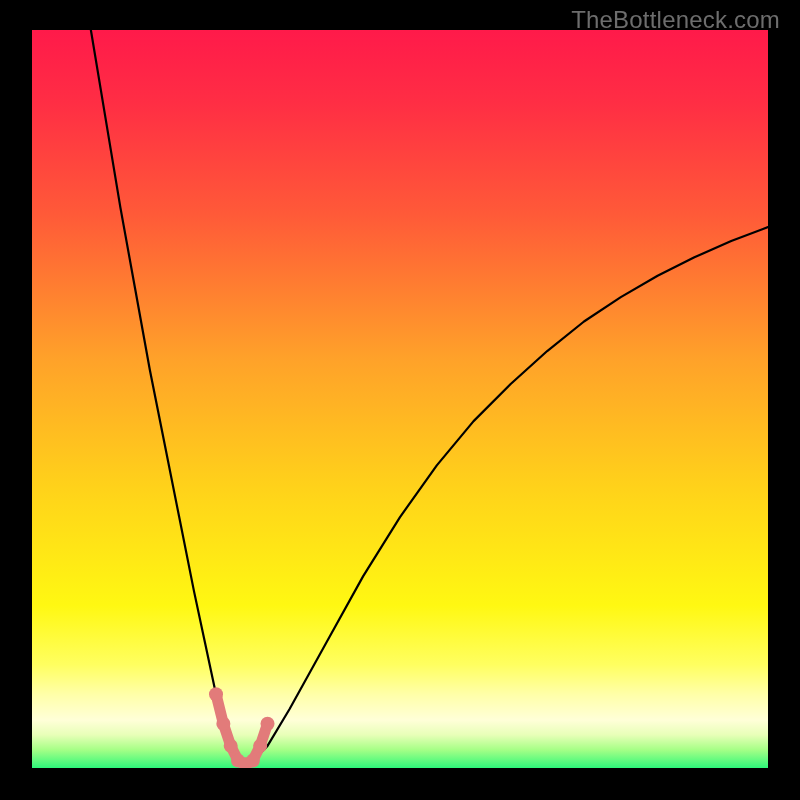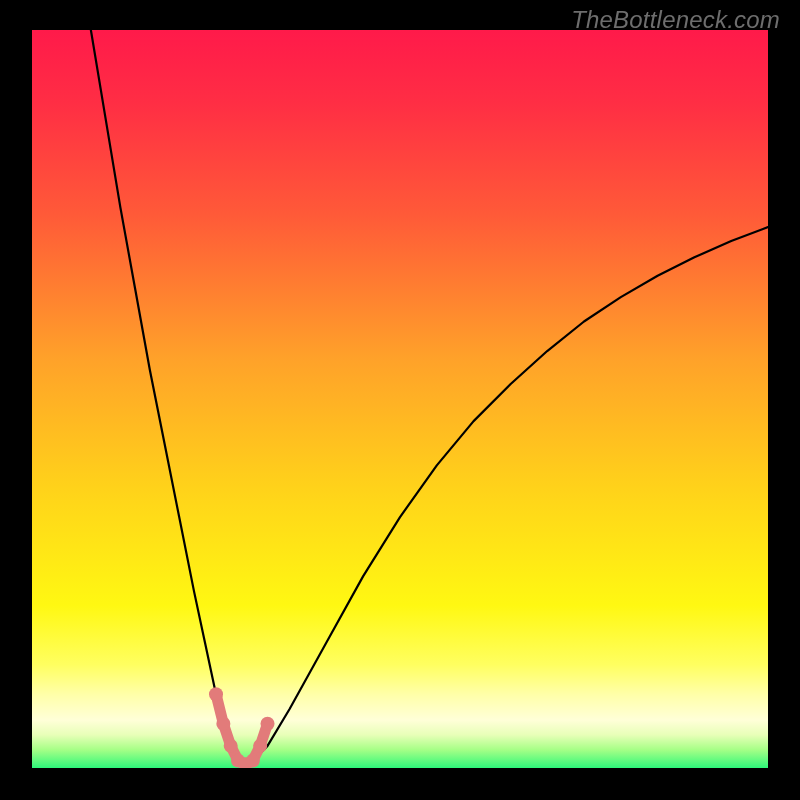--- a/index.html
+++ b/index.html
@@ -26,21 +26,20 @@
     width: 100%;
     height: 100%;
   }
   .watermark {
     position: absolute;
     top: 6px;
     right: 20px;
     color: #6d6d6d;
     font-size: 24px;
     letter-spacing: 0.2px;
-    font-style: italic;
   }
   svg.curve {
     position: absolute;
     left: 0;
     top: 0;
     width: 100%;
     height: 100%;
   }
 </style>
 </head>

